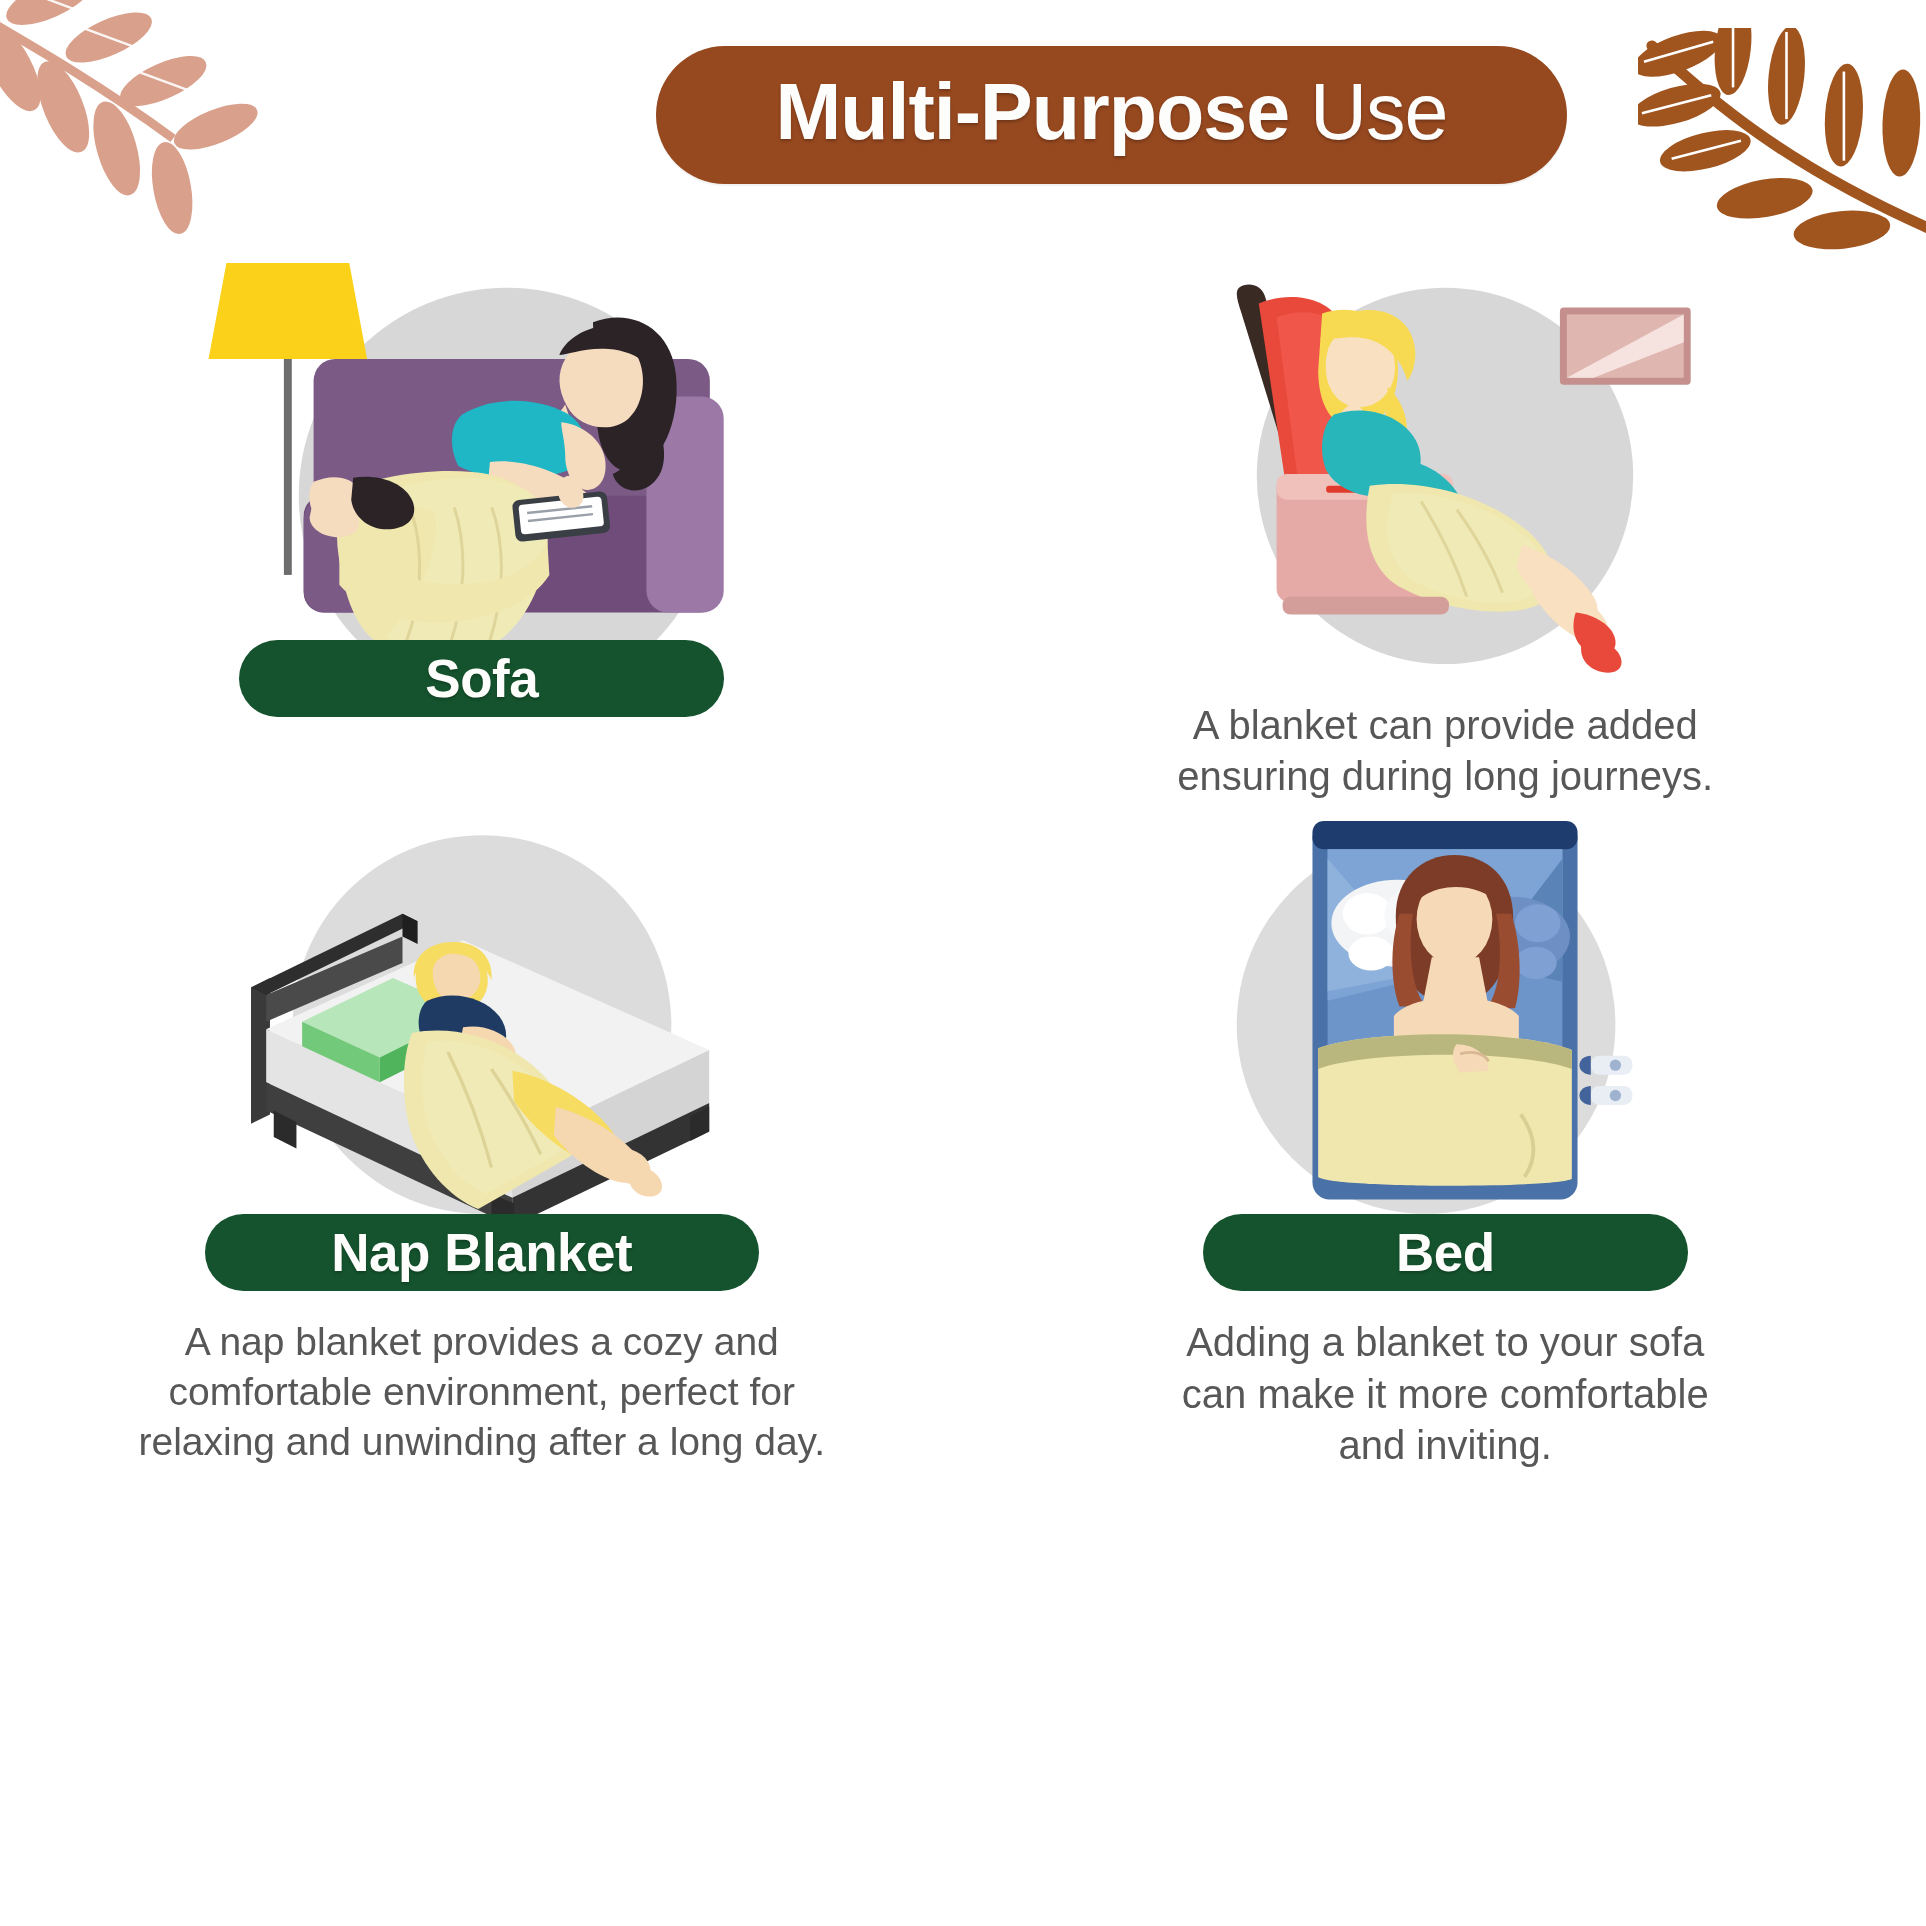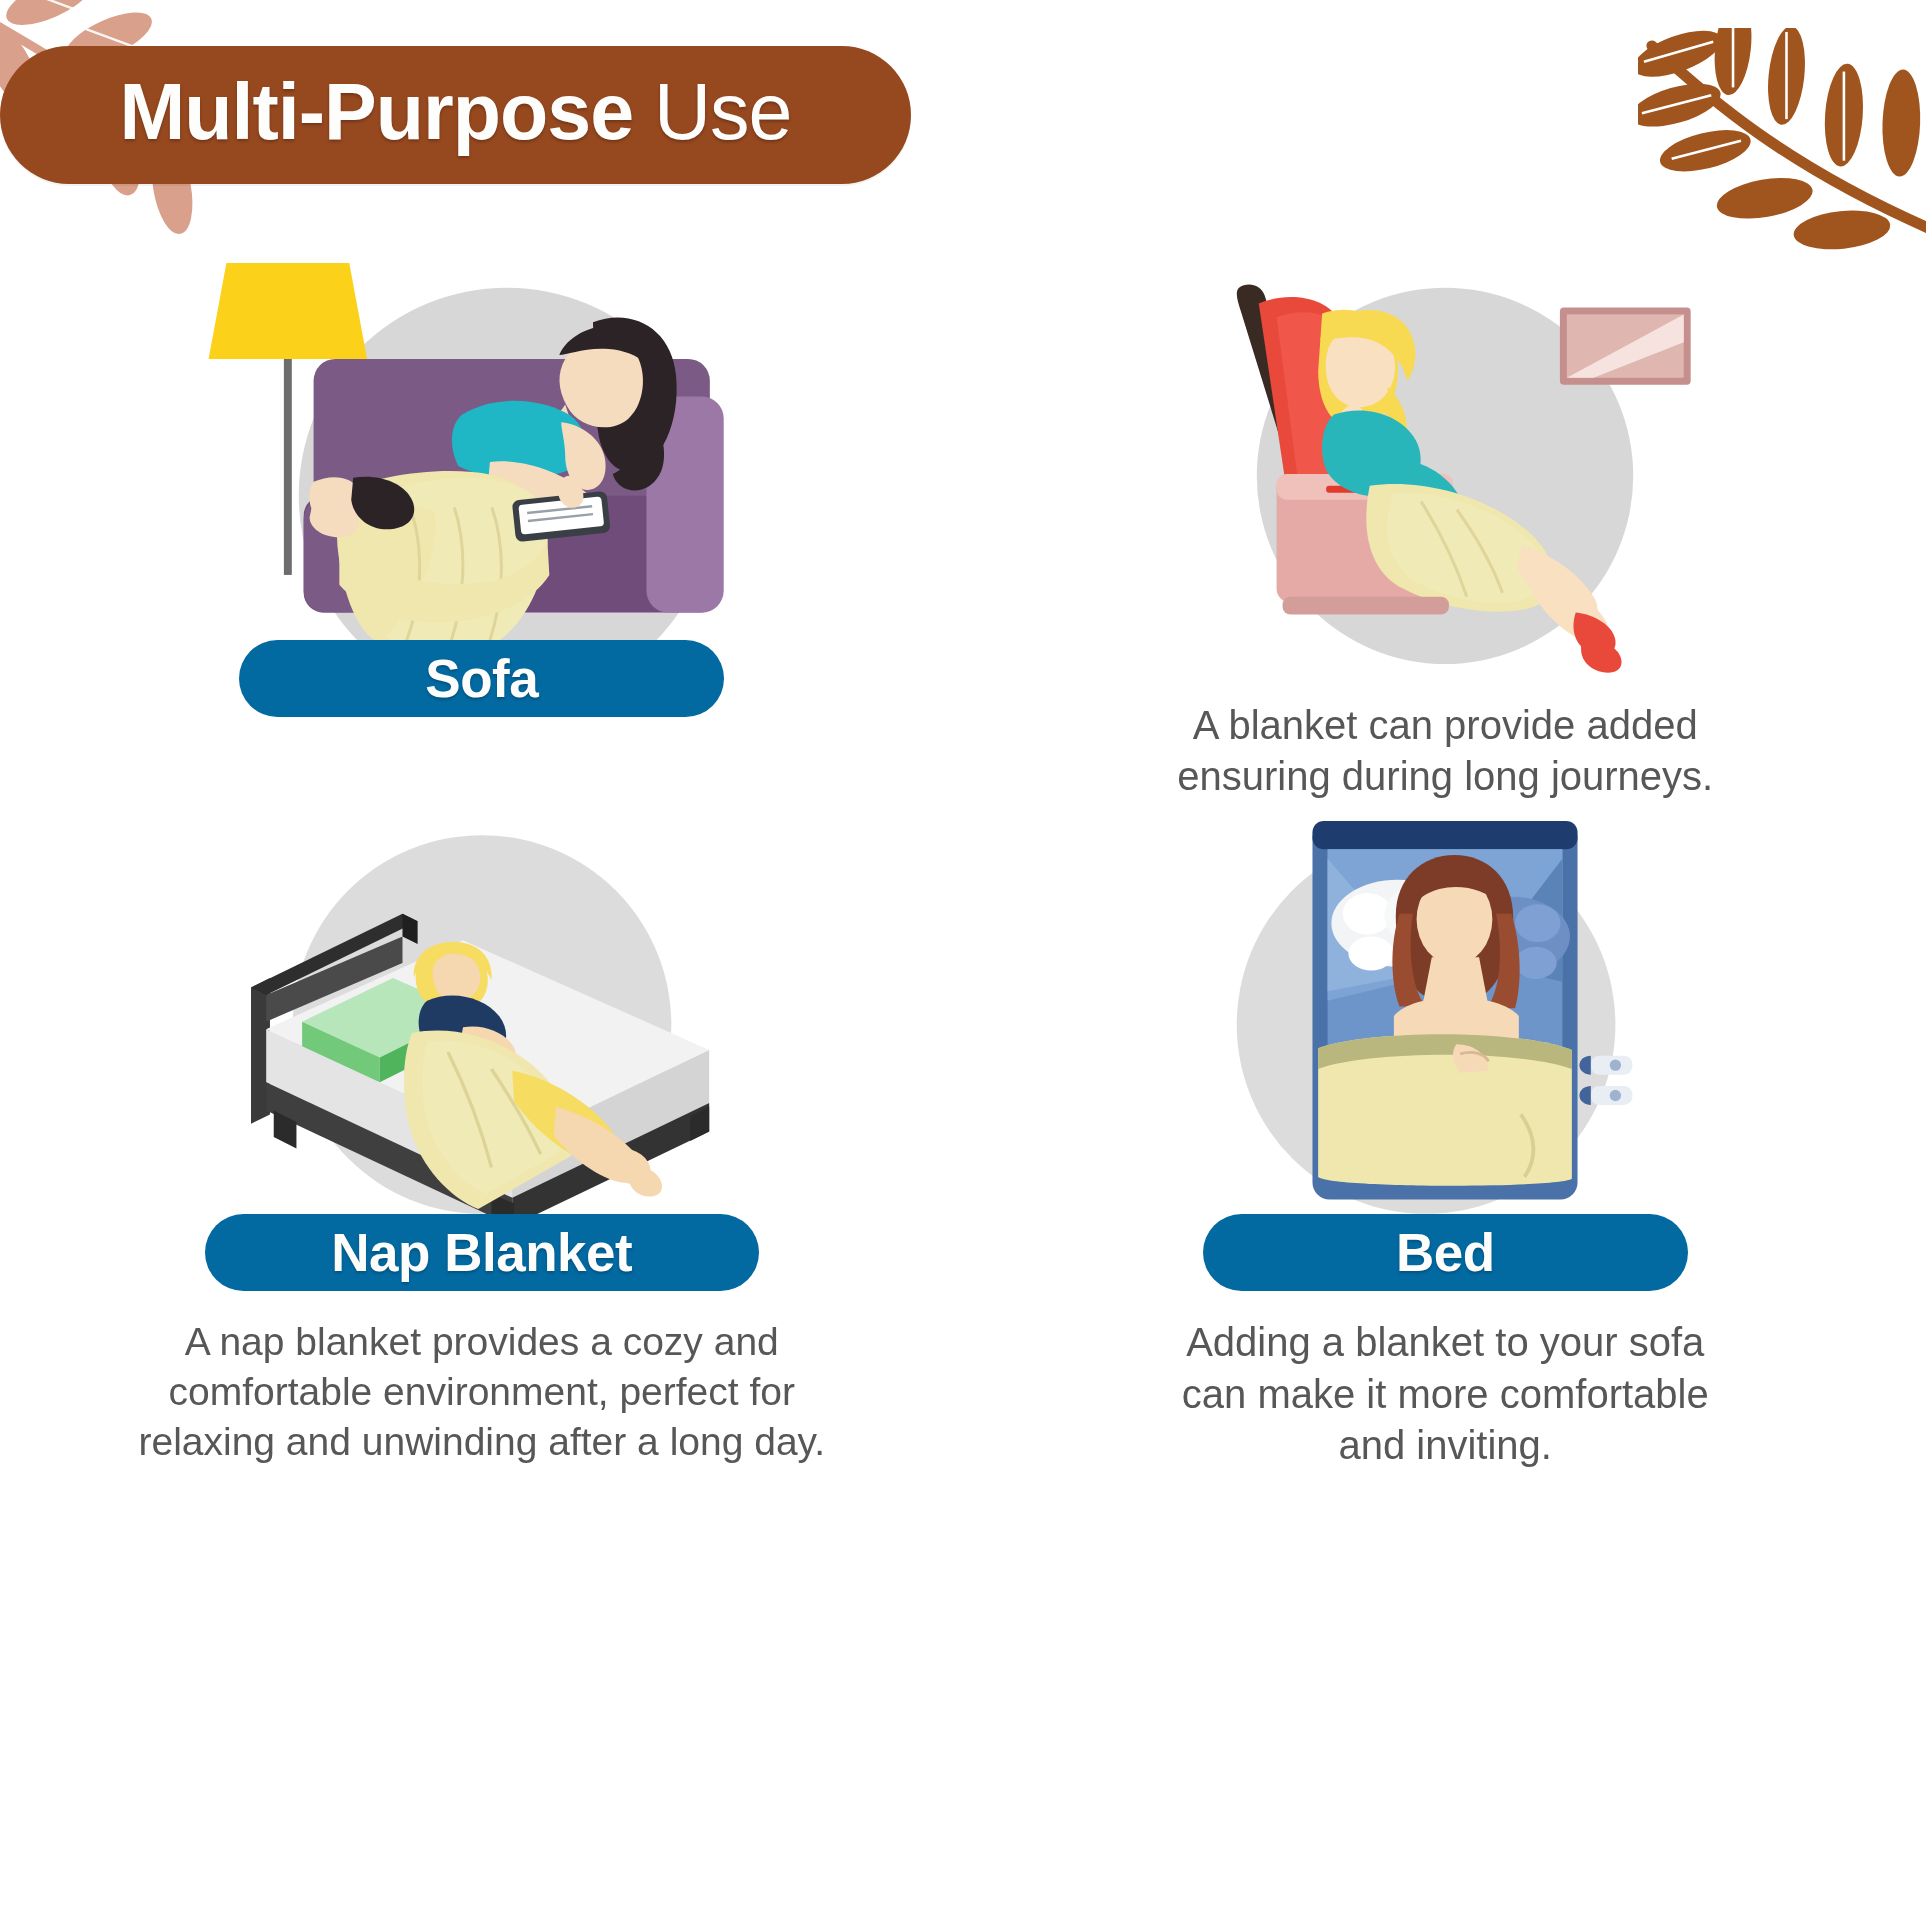--- a/index.html
+++ b/index.html
@@ -10,21 +10,21 @@
     overflow:hidden;
     position:relative;
   }
   .page{position:relative;width:1927px;height:1927px;}
 
   
   .leaf-left{position:absolute;left:-10px;top:-10px;width:297px;height:257px;}
   .leaf-right{position:absolute;right:-8px;top:28px;width:297px;height:238px;}
 
   
-  .header-wrap{position:absolute;left:0;top:46px;width:1567px;display:flex;justify-content:flex-start;}
+  .header-wrap{position:absolute;left:0;top:46px;width:1567px;display:flex;justify-content:flex-end;}
   .title-pill{
     background:#96481f;
     border-radius:69px;
     padding:20px 109px 26px 109px;
     min-width:693px;
     text-align:center;
     box-shadow:0 2px 0 rgba(0,0,0,.05);
   }
   .title-pill .t-bold{
     font-weight:bold;font-size:79px;color:#fdfdfb;letter-spacing:-1px;
@@ -41,21 +41,21 @@
     display:grid;grid-template-columns:1fr 1fr;
     row-gap:0px;
   }
   .card{position:relative;display:flex;flex-direction:column;align-items:center;}
   .illus{position:relative;width:634px;height:426px;}
   .illus svg{position:absolute;left:0;top:0;width:634px;height:426px;}
 
   .label-pill{
     position:relative;
     margin-top:-34px;
-    background:#0369a1;
+    background:#14532d;
     border-radius:48px;
     height:77px;
     min-width:495px;
     display:flex;align-items:center;justify-content:center;
     z-index:5;
   }
   .label-pill span{
     font-weight:bold;font-size:53px;color:#fdfdfb;letter-spacing:-0.5px;
     text-shadow:0 2px 3px rgba(0,0,0,.22);
   }

